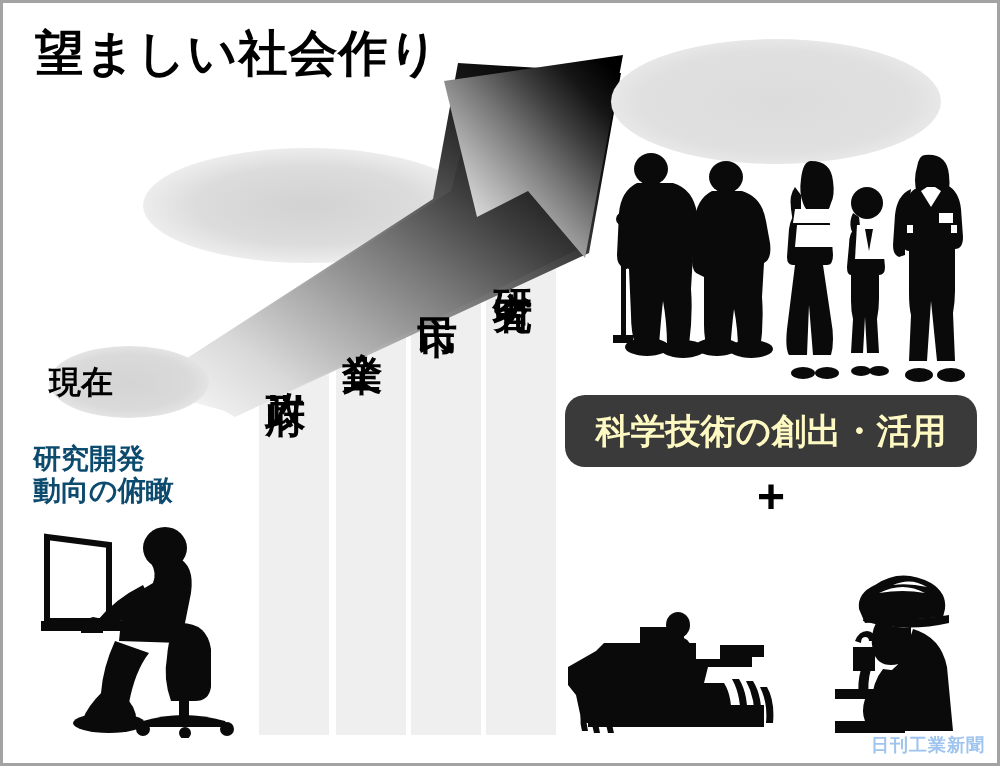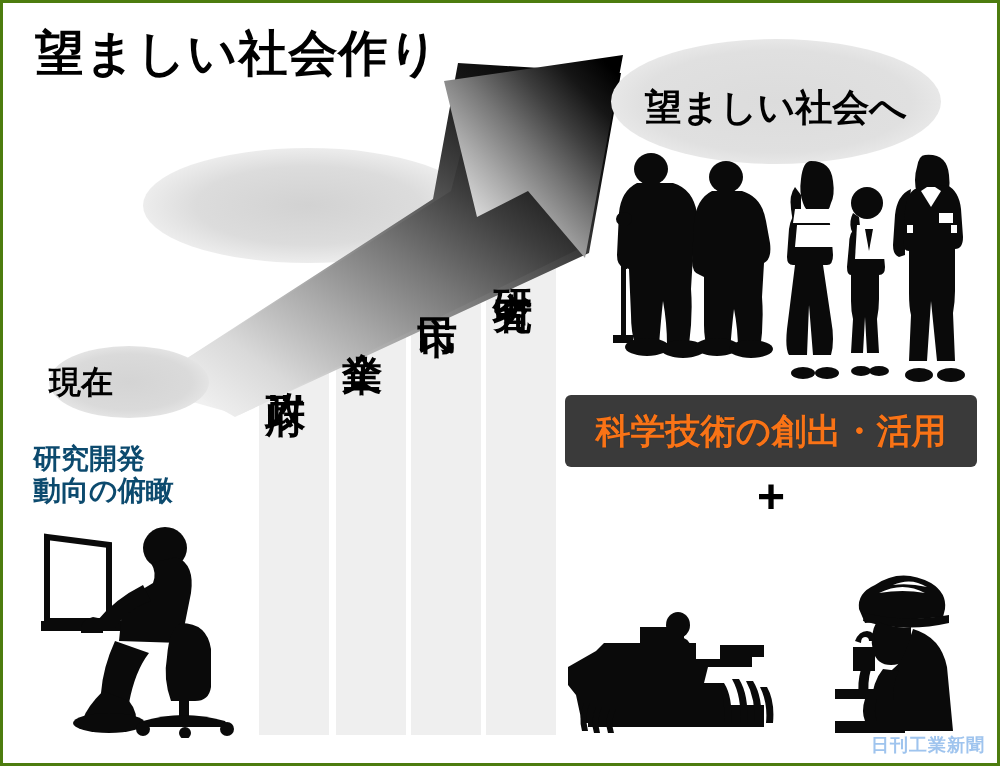--- a/index.html
+++ b/index.html
@@ -6,21 +6,21 @@
   html, body {
     width: 1000px; height: 766px;
     background: #ffffff;
     font-family: "Liberation Sans", "DejaVu Sans", sans-serif;
     overflow: hidden;
   }
   #frame {
     position: relative;
     width: 1000px; height: 766px;
     background: #ffffff;
-    border: 3px solid #4d7c0f;
+    border: 3px solid #a3a3a3;
     overflow: hidden;
   }
 
   
   #title {
     position: absolute; left: 32px; top: 18px;
     font-size: 49px; font-weight: 700; color: #000;
     letter-spacing: 1px; white-space: nowrap;
     z-index: 30;
   }
@@ -91,22 +91,22 @@
   #goal-label {
     position: absolute; left: 608px; top: 80px; width: 330px;
     text-align: center; font-size: 37px; font-weight: 700;
     color: #000; z-index: 22; white-space: nowrap;
   }
 
   
   .darkbox {
     position: absolute;
     background: #3a3a3a;
-    border-radius: 6px;
-    color: #f97316;
+    border-radius: 20px;
+    color: #fef9c3;
     display: flex; align-items: center; justify-content: center;
     font-weight: 700;
     z-index: 24;
     text-shadow: 0 0 1px rgba(0,0,0,.4);
   }
   #box-sci { left: 562px; top: 392px; width: 412px; height: 72px; font-size: 35px; }
   #box-soc { left: 562px; top: 524px; width: 412px; height: 72px; font-size: 37px; }
   #plus-sign {
     position: absolute; left: 562px; top: 466px; width: 412px;
     text-align: center; font-size: 48px; font-weight: 700; color: #000;
@@ -167,21 +167,20 @@
 
 
   <div id="now-ellipse"></div>
   <div id="now-label">現在</div>
   <div id="now-sub">
     <div>研究開発</div>
     <div>動向の俯瞰</div>
   </div>
 
   <div id="goal-ellipse"></div>
-  <div id="goal-label">望ましい社会へ</div>
 
   <div class="darkbox" id="box-sci">科学技術の創出・活用</div>
   <div id="plus-sign">+</div>
 
   <svg class="sil" id="sil-desk" viewBox="0 0 232 215">
     <g fill="#0a0a0a">
 
       <path d="M16 14 L78 22 L78 98 L16 98 Z" fill="none" stroke="#0a0a0a" stroke-width="6"></path>
       <rect x="10" y="98" width="92" height="9"></rect>
 

